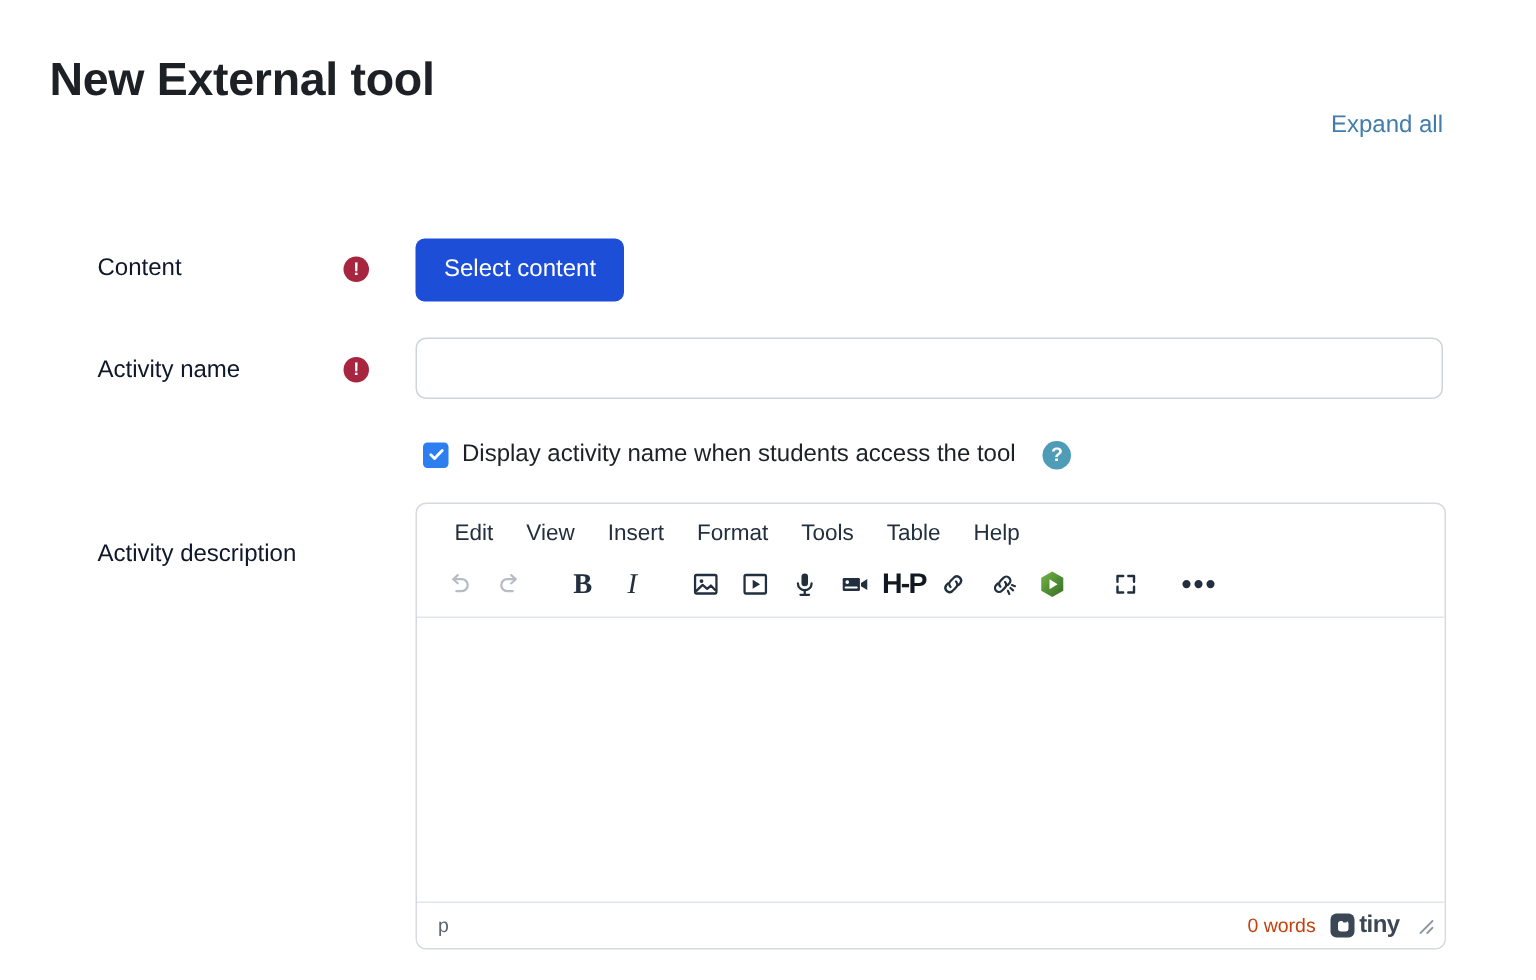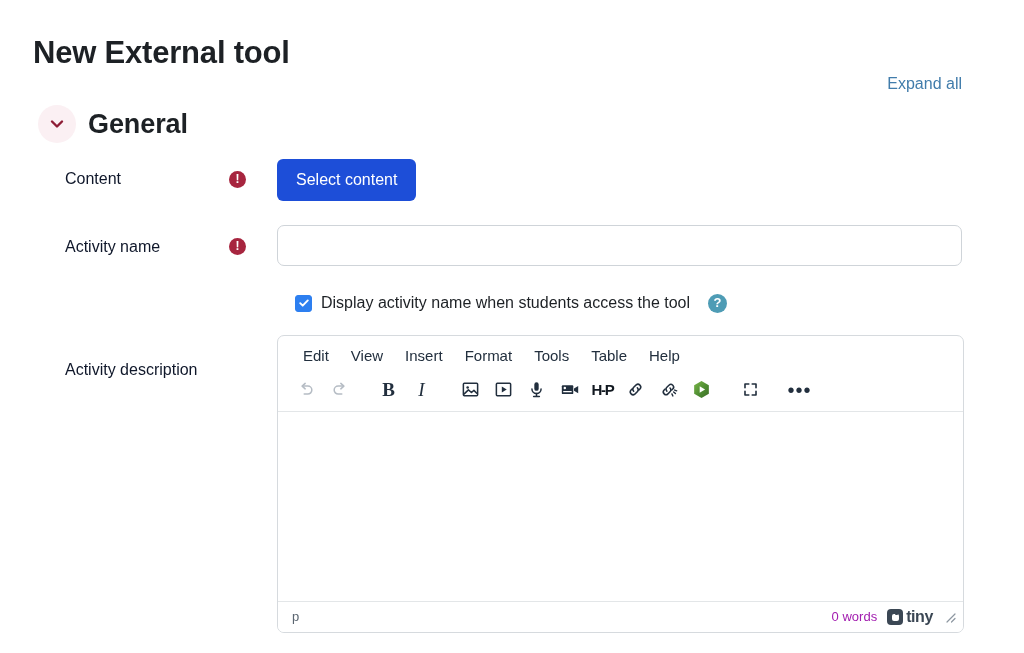--- a/index.html
+++ b/index.html
@@ -77,21 +77,21 @@
     width: 685px; height: 41px;
     border: 1px solid #cfd4d9; border-radius: 7px;
     background: #ffffff;
     font-family: "Liberation Sans", sans-serif;
     font-size: 16px; color: #1d2125;
     padding: 0 12px; outline: none;
   }
 
   
   .checkbox-row {
-    position: absolute; left: 295px; top: 292px;
+    position: absolute; left: 282px; top: 292px;
     display: flex; align-items: center; gap: 9px;
   }
   .cb {
     width: 17px; height: 17px; border-radius: 3px;
     background: #2d7ff0; border: 1px solid #2d7ff0;
     display: flex; align-items: center; justify-content: center;
     flex: none; cursor: pointer;
   }
   .cb svg { display: block; }
   .cb-label { font-size: 16px; color: #1d2125; line-height: 22px; }
@@ -133,40 +133,40 @@
     display: flex; align-items: center; justify-content: center;
     border-radius: 4px; cursor: pointer; flex: none;
     color: #222f3e;
   }
   .tb-btn.disabled { color: #b5bcc4; cursor: default; }
   .tb-btn.bold { font-size: 19px; font-weight: 700; font-family: "Liberation Serif", serif; }
   .tb-btn.italic { font-size: 19px; font-style: italic; font-family: "Liberation Serif", serif; }
   .tb-spacer-lg { width: 16px; flex: none; }
   .tb-btn svg { display: block; }
   .h5p-mark {
-    font-size: 15px; font-weight: 800; letter-spacing: -1.2px;
+    font-size: 19px; font-weight: 800; letter-spacing: -1.2px;
     font-family: "Liberation Sans", sans-serif; color: #111820;
   }
   .dots { font-size: 20px; line-height: 10px; letter-spacing: 1px; color: #222f3e; }
 
   .ed-body {
     flex: 1 1 auto; background: #ffffff;
     border-top: 1px solid #e3e6e8;
     cursor: text;
   }
   .ed-status {
     flex: none; height: 31px;
     border-top: 1px solid #e3e6e8;
     display: flex; align-items: center;
     padding: 0 6px 0 14px;
     background: #ffffff;
   }
   .ed-path { font-size: 13px; color: #5a6570; line-height: 16px; }
   .ed-status-right { margin-left: auto; display: flex; align-items: center; gap: 10px; }
-  .ed-words { font-size: 13px; color: #a21caf; line-height: 16px; }
+  .ed-words { font-size: 13px; color: #c2410c; line-height: 16px; }
   .tiny-logo { display: flex; align-items: flex-start; gap: 3px; cursor: pointer; }
   .tiny-badge {
     width: 16px; height: 16px; border-radius: 4px;
     background: #3b4754; position: relative; flex: none;
   }
   .tiny-badge::after {
     content: ""; position: absolute; left: 4.5px; top: 4.5px;
     width: 7px; height: 7px; border-radius: 2px; background: #ffffff;
   }
   .tiny-badge::before {
@@ -182,28 +182,20 @@
 </style>
 </head>
 <body>
 
 <div class="page">
 
   <h1 class="page-title">New External tool</h1>
 
   <a class="expand-all">Expand all</a>
 
-  <div class="section-header">
-    <span class="chev-circle">
-      <svg width="18" height="18" viewBox="0 0 18 18" aria-hidden="true">
-        <path d="M4 6.5 L9 11.5 L14 6.5" stroke="#8e1d36" stroke-width="2.4" fill="none" stroke-linecap="round" stroke-linejoin="round"></path>
-      </svg>
-    </span>
-    <span class="section-title">General</span>
-  </div>
 
   <label class="form-label" style="left:65px; top:168px;">Content</label>
   <span class="req-icon" style="left:229px; top:171px;">!</span>
   <button class="btn-select-content">Select content</button>
 
   <label class="form-label" style="left:65px; top:236px;">Activity name</label>
   <span class="req-icon" style="left:229px; top:238px;">!</span>
   <input class="activity-name-input" type="text" placeholder="" style="">
 
   <div class="checkbox-row">

